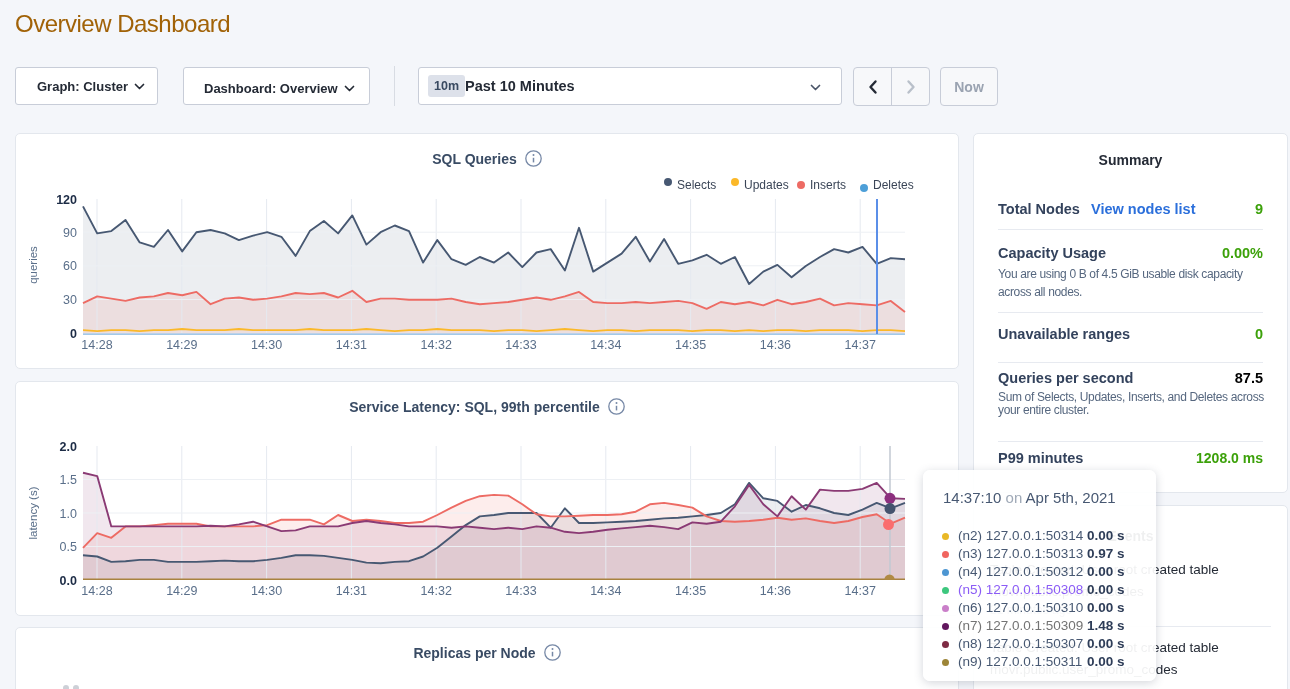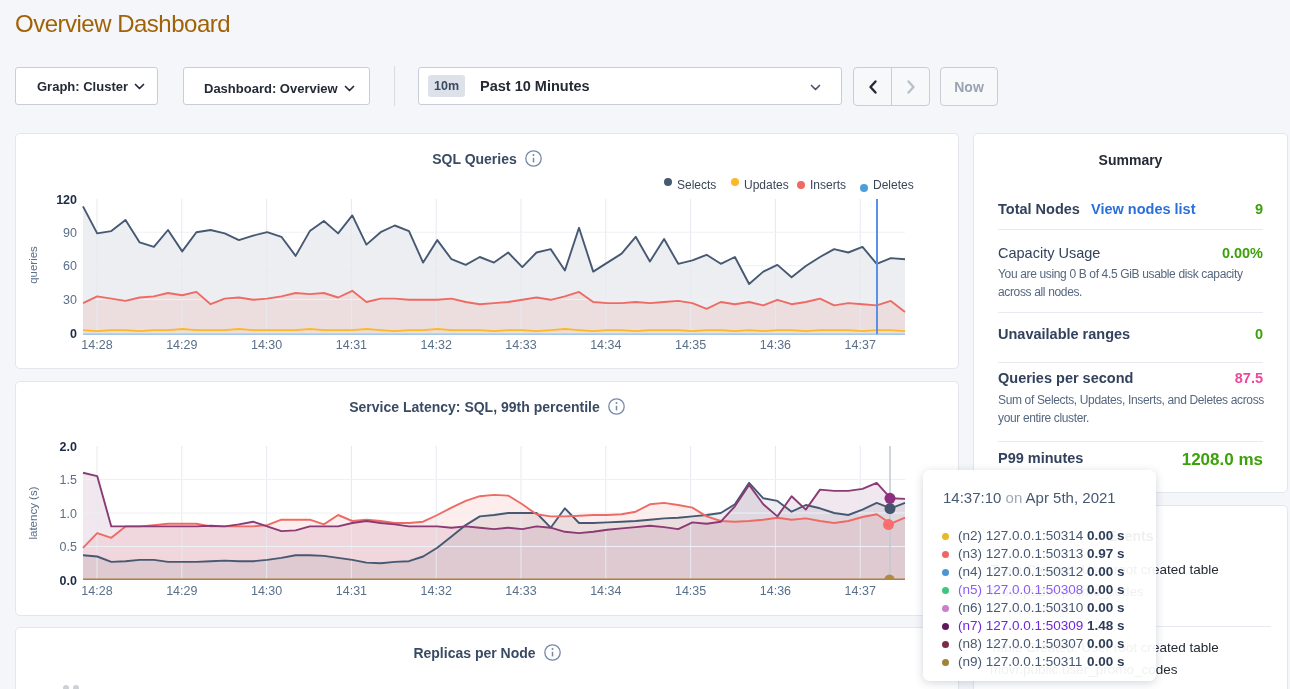--- a/index.html
+++ b/index.html
@@ -17,21 +17,21 @@
   </div>
 <div class="btn" style="left:183px;top:67px;width:187px;height:38px;justify-content:space-between;padding:4px 14px 0 20px">
     <span style="font-size:13px;font-weight:bold;color:#242A35">Dashboard: Overview</span>
     <svg width="11" height="7" viewBox="0 0 11 7">
       <path d="M1.5 1.5 L5.5 5.5 L9.5 1.5" stroke="#242A35" stroke-width="1.7" fill="none" stroke-linecap="round" stroke-linejoin="round"></path>
     </svg>
   </div>
 <div style="position:absolute;left:394px;top:66px;width:1px;height:40px;background:#D8DCE3"></div>
 <div class="btn" style="left:418px;top:67px;width:424px;height:38px">
   <span style="margin-left:9px;background:#DDE1EA;border-radius:3px;padding:4px 6px;font-size:12.5px;font-weight:bold;color:#394A61">10m</span>
-  <span style="margin-left:15px;font-size:14.5px;font-weight:bold;color:#242A35">Past 10 Minutes</span>
+  <span style="font-size:14.5px;font-weight:bold;color:#242A35">Past 10 Minutes</span>
   <span style="position:absolute;right:20px"><svg width="11" height="7" viewBox="0 0 11 7">
         <path d="M1.5 1.5 L5.5 5.5 L9.5 1.5" stroke="#4A5568" stroke-width="1.7" fill="none" stroke-linecap="round" stroke-linejoin="round"></path>
       </svg></span>
 </div>
 <div style="position:absolute;left:853px;top:67px;width:77px;height:39px;border:1px solid #C8CDD8;border-radius:4px;display:flex;background:#F7F8FA">
   <div style="width:38px;height:100%;border-right:1px solid #C8CDD8;display:flex;align-items:center;justify-content:center">
       <svg width="12" height="16" viewBox="0 0 12 16">
         <path d="M8.5 2.5 L3.5 8 L8.5 13.5" stroke="#242A35" stroke-width="2.4" fill="none" stroke-linecap="round" stroke-linejoin="round"></path>
       </svg>
     </div>
@@ -162,33 +162,33 @@
     </svg></div>
 <span style="position:absolute;left:63px;top:685px;width:6px;height:6px;border-radius:50%;background:#9AA2B0;opacity:0.5"></span>
 <span style="position:absolute;left:73px;top:685px;width:6px;height:6px;border-radius:50%;background:#9AA2B0;opacity:0.5"></span>
 
 <div class="panel" style="left:973px;top:133px;width:315px;height:360px">
 <div style="position:absolute;left:0;right:0;top:18px;text-align:center;font-size:14px;font-weight:bold;color:#242A35">Summary</div>
 <div style="position:absolute;left:24px;top:67px;font-size:14.5px;font-weight:bold;color:#33425C">Total Nodes</div>
 <div style="position:absolute;left:117px;top:67px;font-size:14.5px;font-weight:bold;color:#2B6FDB">View nodes list</div>
 <div style="position:absolute;right:24px;top:67px;font-size:14.5px;font-weight:bold;color:#3CA10A">9</div>
 <div style="position:absolute;left:24px;right:24px;top:95px;height:1px;background:#E7EAF0"></div>
-<div style="position:absolute;left:24px;top:111px;font-size:14.5px;font-weight:normal;color:#33425C">Capacity Usage</div>
+<div style="position:absolute;left:24px;top:111px;font-size:14.5px;font-weight:bold;color:#33425C">Capacity Usage</div>
 <div style="position:absolute;right:24px;top:111px;font-size:14.5px;font-weight:bold;color:#3CA10A">0.00%</div>
 <div style="position:absolute;left:24px;top:132px;width:290px;font-size:12px;letter-spacing:-0.35px;line-height:17.5px;color:#56677F">You are using 0 B of 4.5 GiB usable disk capacity<br>across all nodes.</div>
 <div style="position:absolute;left:24px;right:24px;top:178px;height:1px;background:#E7EAF0"></div>
 <div style="position:absolute;left:24px;top:192px;font-size:14.5px;font-weight:bold;color:#33425C">Unavailable ranges</div>
 <div style="position:absolute;right:24px;top:192px;font-size:14.5px;font-weight:bold;color:#3CA10A">0</div>
 <div style="position:absolute;left:24px;right:24px;top:228px;height:1px;background:#E7EAF0"></div>
 <div style="position:absolute;left:24px;top:236px;font-size:14.5px;font-weight:bold;color:#33425C">Queries per second</div>
-<div style="position:absolute;right:24px;top:236px;font-size:14.5px;font-weight:bold;color:#ec4899">87.5</div>
-<div style="position:absolute;left:24px;top:257px;width:290px;font-size:12px;letter-spacing:-0.35px;line-height:18px;color:#56677F">Sum of Selects, Updates, Inserts, and Deletes across<br>your entire cluster.</div>
+<div style="position:absolute;right:24px;top:236px;font-size:14.5px;font-weight:bold;color:#000000">87.5</div>
+<div style="position:absolute;left:24px;top:257px;width:290px;font-size:12px;letter-spacing:-0.35px;line-height:13px;color:#56677F">Sum of Selects, Updates, Inserts, and Deletes across<br>your entire cluster.</div>
 <div style="position:absolute;left:24px;right:24px;top:307px;height:1px;background:#E7EAF0"></div>
 <div style="position:absolute;left:24px;top:316px;font-size:14.5px;font-weight:bold;color:#33425C">P99 minutes</div>
-<div style="position:absolute;right:24px;top:316px;font-size:17px;font-weight:bold;color:#3CA10A">1208.0 ms</div>
+<div style="position:absolute;right:24px;top:316px;font-size:14px;font-weight:bold;color:#3CA10A">1208.0 ms</div>
 </div>
 <div class="panel" style="left:973px;top:505px;width:315px;height:230px">
 <div style="position:absolute;left:0;right:0;top:22px;text-align:center;font-size:14px;font-weight:bold;color:#242A35">Events</div>
 <div style="position:absolute;left:16px;top:53px;width:286px;font-size:13.5px;line-height:21.5px;color:#242A35">Table Created: User root created table movr.public.promo_codes</div>
 <div style="position:absolute;left:16px;top:97px;font-size:12px;color:#8E99A9">21 minutes ago</div>
 <div style="position:absolute;left:16px;right:16px;top:120px;height:1px;background:#E7EAF0"></div>
 <div style="position:absolute;left:16px;top:131px;width:286px;font-size:13.5px;line-height:21.5px;color:#242A35">Table Created: User root created table movr.public.user_promo_codes</div>
 
 </div>
 
@@ -214,21 +214,21 @@
       <span style="position:absolute;left:19px;top:0;font-size:13.5px;color:#8b5cf6">(n5) 127.0.0.1:50308</span>
       <span style="position:absolute;left:148px;top:0;font-size:13.5px;font-weight:bold;color:#2E3D58;white-space:nowrap">0.00 s</span>
     </div>
     <div style="position:absolute;left:16px;top:130px;width:210px;height:18px">
       <span style="position:absolute;left:3px;top:4.5px;width:7px;height:7px;border-radius:50%;background:#CA7FC9"></span>
       <span style="position:absolute;left:19px;top:0;font-size:13.5px;color:#475872">(n6) 127.0.0.1:50310</span>
       <span style="position:absolute;left:148px;top:0;font-size:13.5px;font-weight:bold;color:#2E3D58;white-space:nowrap">0.00 s</span>
     </div>
     <div style="position:absolute;left:16px;top:148px;width:210px;height:18px">
       <span style="position:absolute;left:3px;top:4.5px;width:7px;height:7px;border-radius:50%;background:#62175E"></span>
-      <span style="position:absolute;left:19px;top:0;font-size:13.5px;color:#6d28d9">(n7) 127.0.0.1:50309</span>
+      <span style="position:absolute;left:19px;top:0;font-size:13.5px;color:#737373">(n7) 127.0.0.1:50309</span>
       <span style="position:absolute;left:148px;top:0;font-size:13.5px;font-weight:bold;color:#2E3D58;white-space:nowrap">1.48 s</span>
     </div>
     <div style="position:absolute;left:16px;top:166px;width:210px;height:18px">
       <span style="position:absolute;left:3px;top:4.5px;width:7px;height:7px;border-radius:50%;background:#7E2B44"></span>
       <span style="position:absolute;left:19px;top:0;font-size:13.5px;color:#475872">(n8) 127.0.0.1:50307</span>
       <span style="position:absolute;left:148px;top:0;font-size:13.5px;font-weight:bold;color:#2E3D58;white-space:nowrap">0.00 s</span>
     </div>
     <div style="position:absolute;left:16px;top:184px;width:210px;height:18px">
       <span style="position:absolute;left:3px;top:4.5px;width:7px;height:7px;border-radius:50%;background:#9D8538"></span>
       <span style="position:absolute;left:19px;top:0;font-size:13.5px;color:#475872">(n9) 127.0.0.1:50311</span>

